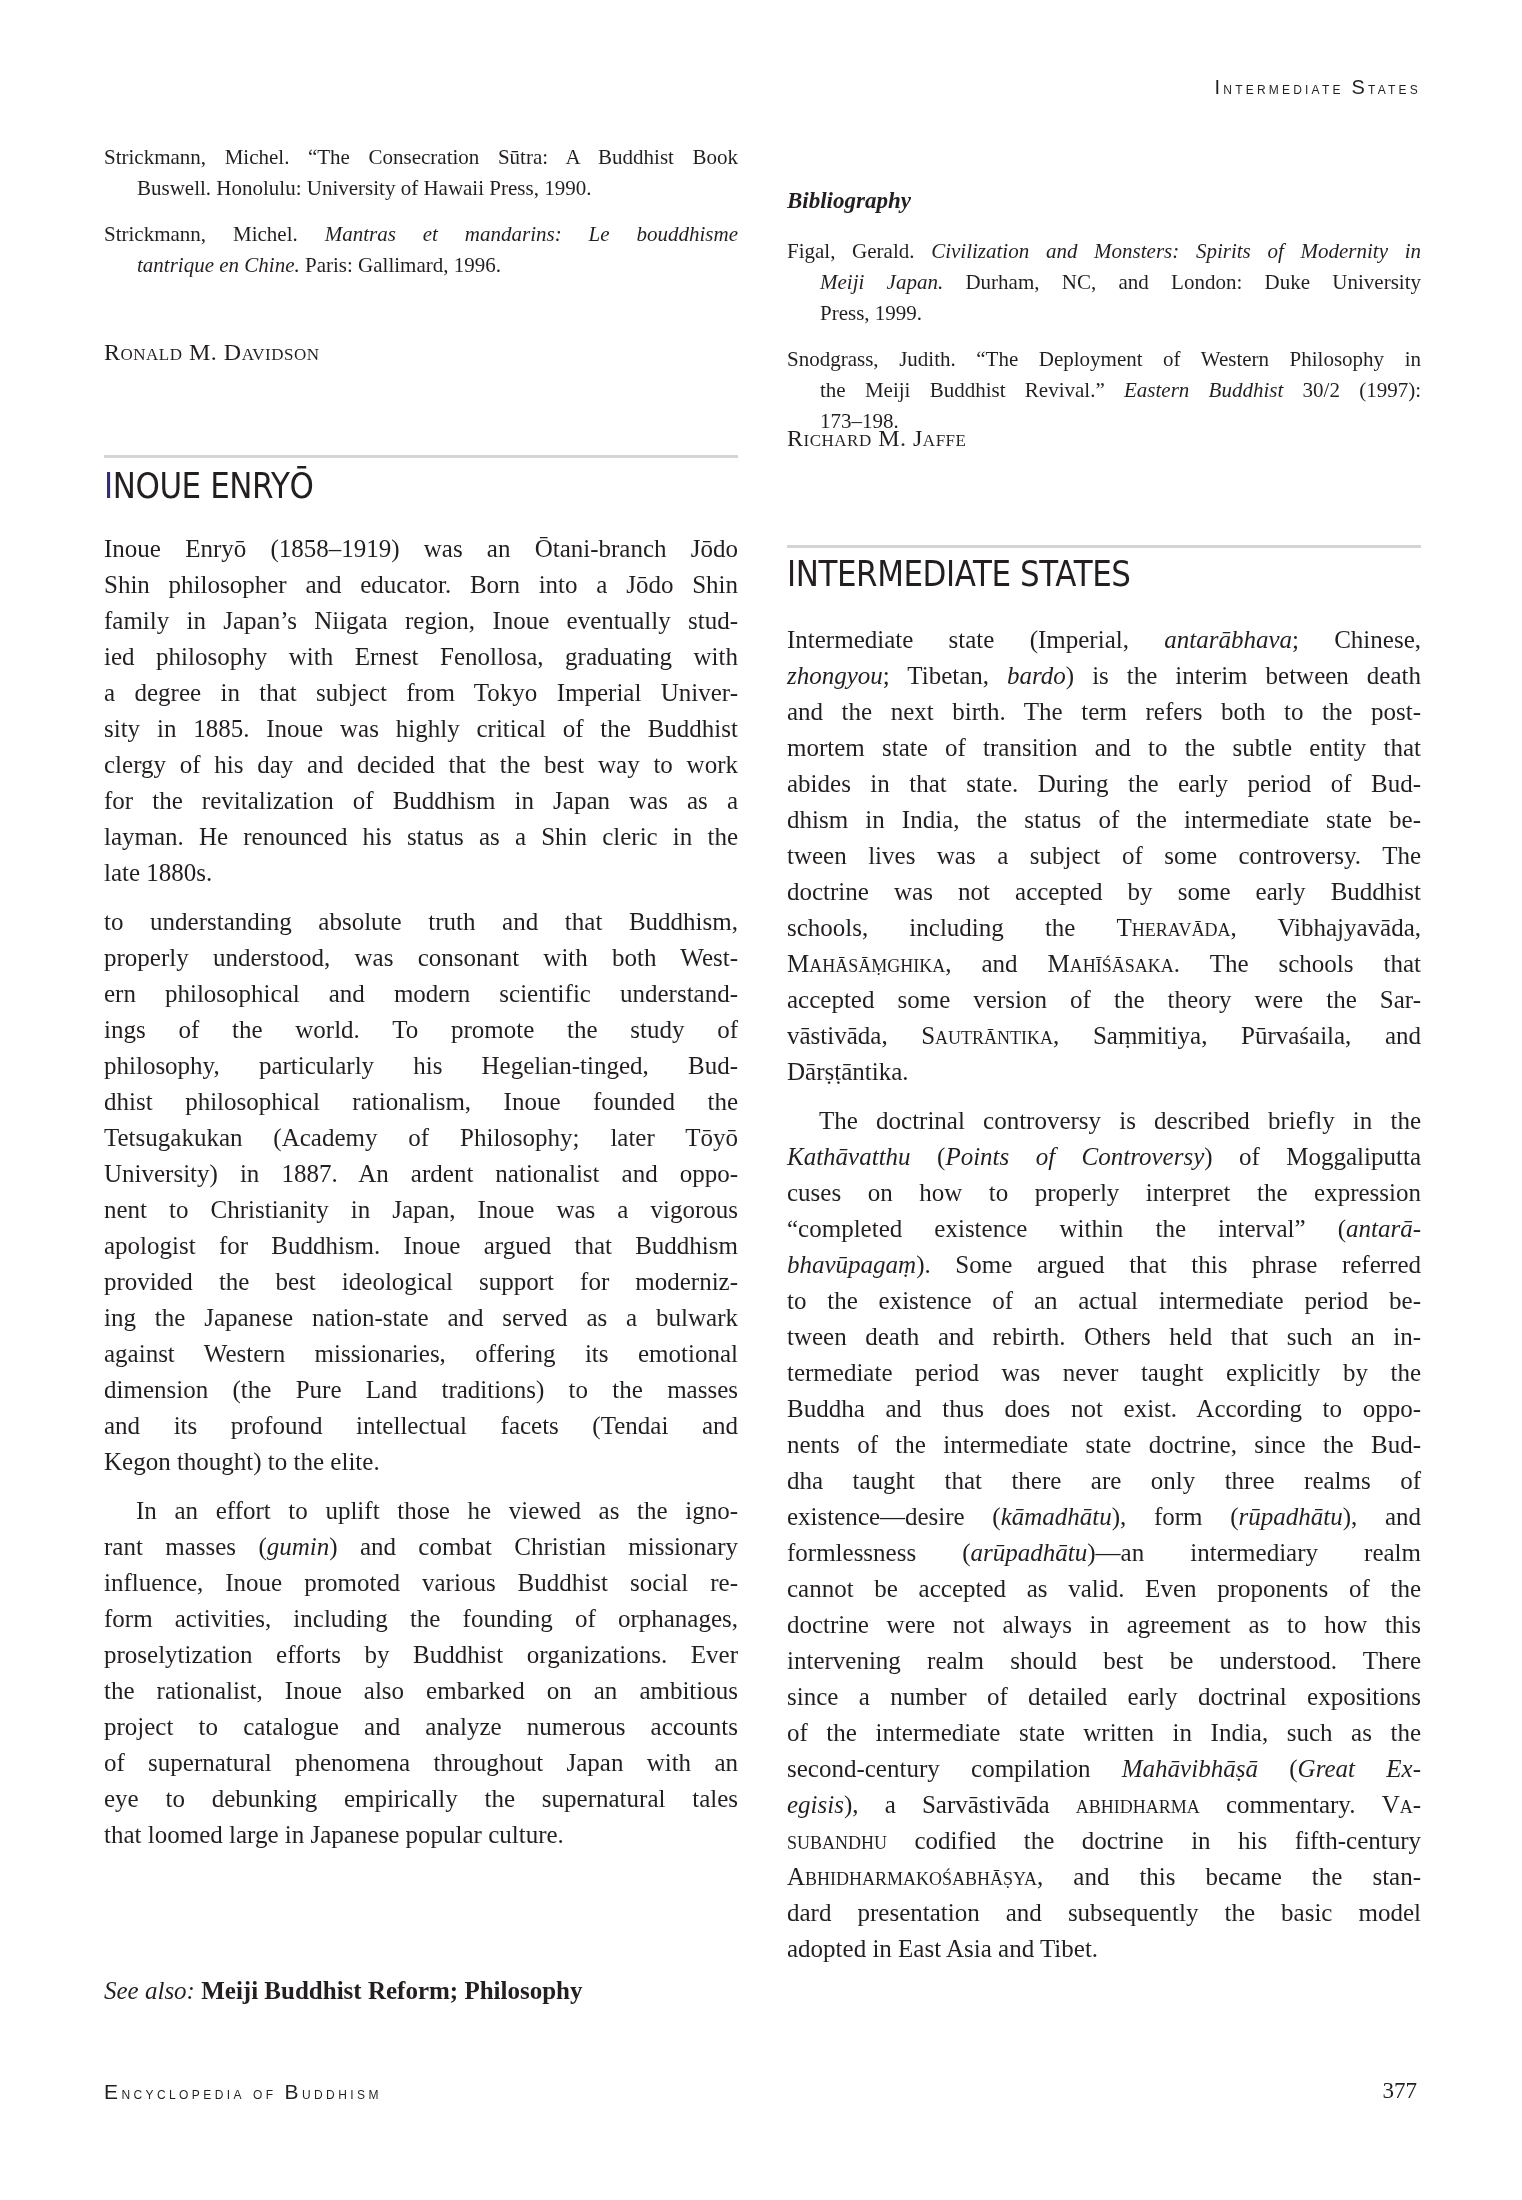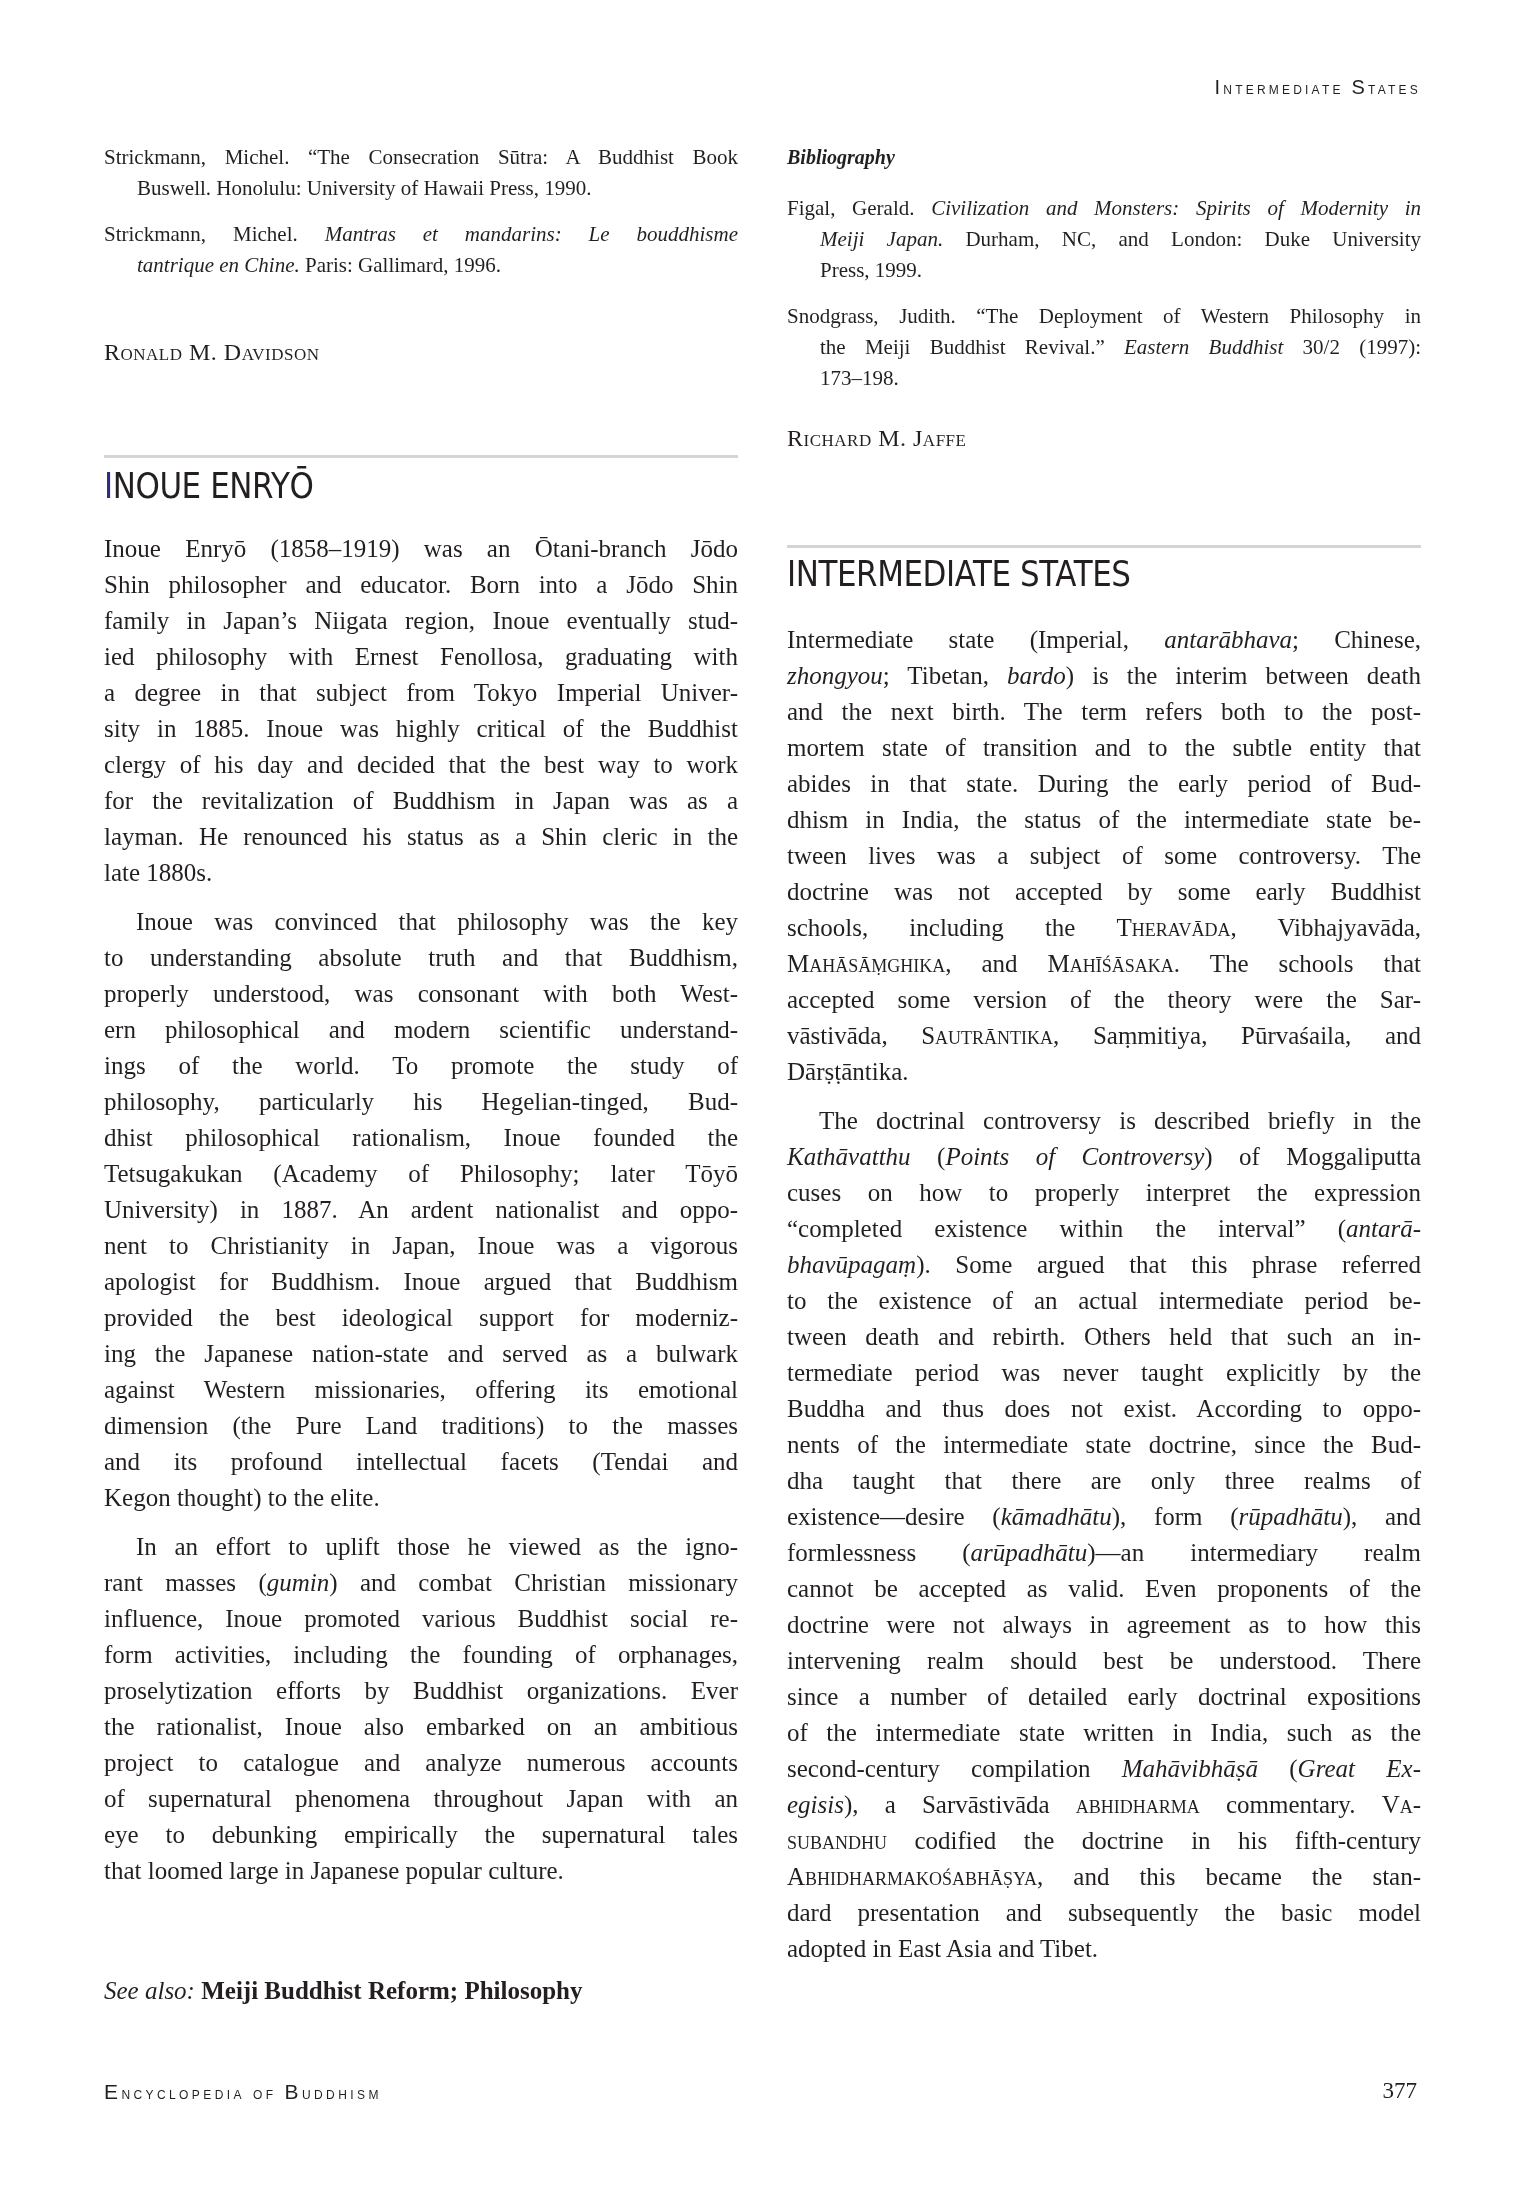--- a/index.html
+++ b/index.html
@@ -17,21 +17,21 @@
   .bib .line{font-size:21px;height:31px;line-height:31px;}
   .bib .line.hang{padding-left:33px;}
   .bibentry{margin-bottom:15px;}
   .author{text-align:left;font-size:24px;font-variant:small-caps;letter-spacing:.5px;line-height:36px;}
   .i{font-style:italic;}
   .b{font-weight:bold;}
   .sc{font-variant:small-caps;}
   .rule{position:absolute;height:3px;background:#d4d4d4;}
   .heading{position:absolute;font-family:"DejaVu Sans","Liberation Sans",sans-serif;font-size:36px;font-weight:normal;letter-spacing:-0.5px;transform:scaleX(0.86);transform-origin:left center;white-space:nowrap;}
   .heading .first{color:#2b2c82;}
-  .bib-title{font-style:italic;font-weight:bold;font-size:20px;line-height:31px;}
+  .bib-title{font-style:italic;font-weight:bold;font-size:23px;line-height:31px;margin-top:43px;}
   .para-gap{height:13px;}
   .footer{position:absolute;top:2080px;font-family:"Liberation Sans","DejaVu Sans",sans-serif;font-size:17px;letter-spacing:3.4px;font-variant:small-caps;}
   .footer .big{font-size:21px;}
   .pagenum{position:absolute;top:2078px;right:105px;font-size:23px;font-family:"Liberation Serif",serif;}
 </style>
 </head>
 <body>
 
 <div class="abs runhead">
   <span class="big">I</span><span>ntermediate </span><span class="big">S</span><span>tates</span>
@@ -63,21 +63,20 @@
       <span class="line"><span>ied philosophy with Ernest Fenollosa, graduating with</span></span>
       <span class="line"><span>a degree in that subject from Tokyo Imperial Univer-</span></span>
       <span class="line"><span>sity in 1885. Inoue was highly critical of the Buddhist</span></span>
       <span class="line"><span>clergy of his day and decided that the best way to work</span></span>
       <span class="line"><span>for the revitalization of Buddhism in Japan was as a</span></span>
       <span class="line"><span>layman. He renounced his status as a Shin cleric in the</span></span>
       <span class="line last"><span>late 1880s.</span></span>
     </div>
     <div class="para-gap"></div>
     <div>
-      <span class="line indent"><span>Inoue was convinced that philosophy was the key</span></span>
       <span class="line"><span>to understanding absolute truth and that Buddhism,</span></span>
       <span class="line"><span>properly understood, was consonant with both West-</span></span>
       <span class="line"><span>ern philosophical and modern scientific understand-</span></span>
       <span class="line"><span>ings of the world. To promote the study of</span></span>
       <span class="line"><span>philosophy, particularly his Hegelian-tinged, Bud-</span></span>
       <span class="line"><span>dhist philosophical rationalism, Inoue founded the</span></span>
       <span class="line"><span>Tetsugakukan (Academy of Philosophy; later Tōyō</span></span>
       <span class="line"><span>University) in 1887. An ardent nationalist and oppo-</span></span>
       <span class="line"><span>nent to Christianity in Japan, Inoue was a vigorous</span></span>
       <span class="line"><span>apologist for Buddhism. Inoue argued that Buddhism</span></span>

